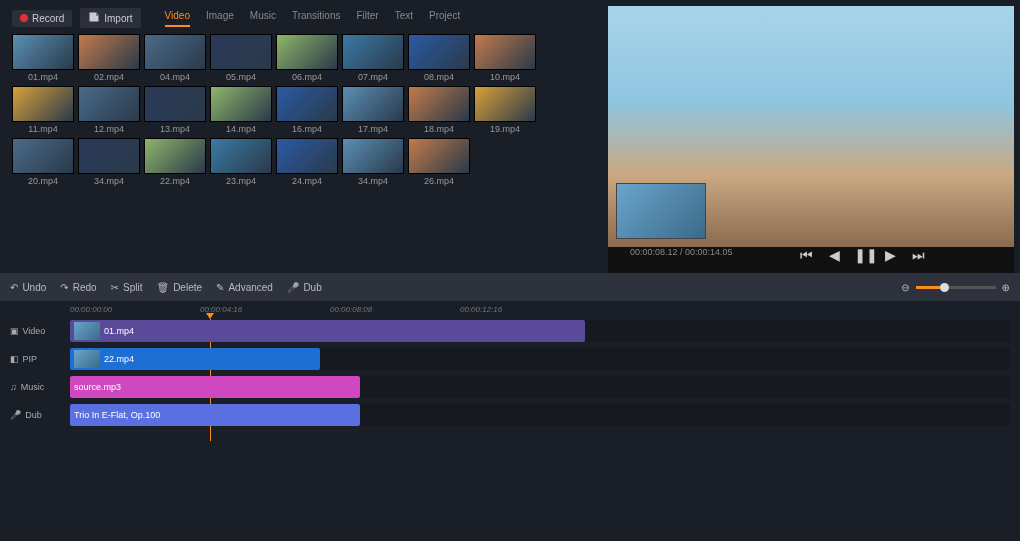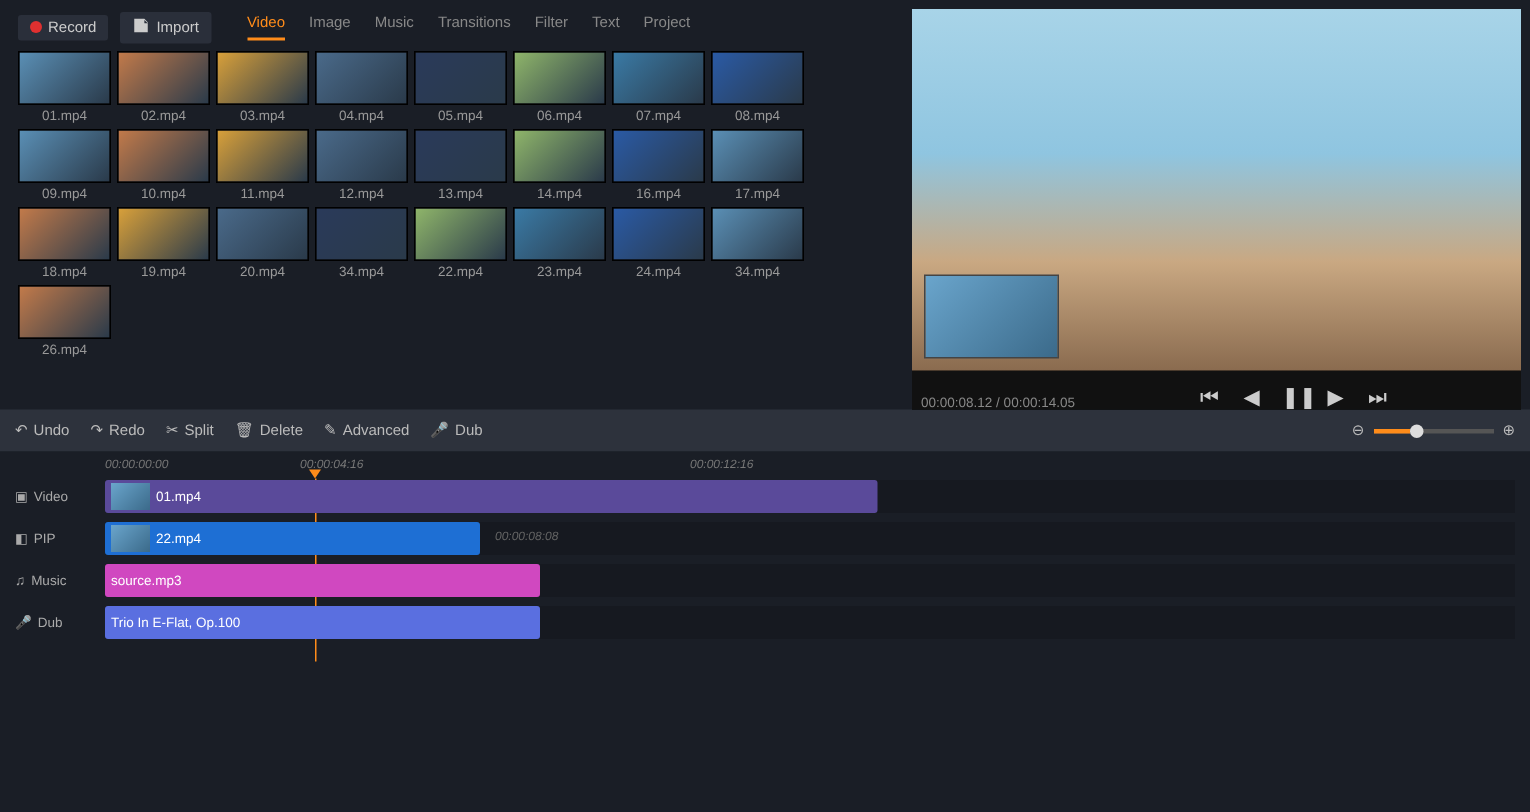--- a/index.html
+++ b/index.html
@@ -14,21 +14,21 @@
   .tab { color: #888; cursor: pointer; padding-bottom: 4px; }
   .tab.active { color: #ff8c1a; border-bottom: 2px solid #ff8c1a; }
   .media-grid { display: grid; grid-template-columns: repeat(8, 62px); gap: 4px 4px; overflow: hidden; }
   .thumb-item { width: 62px; display: flex; flex-direction: column; align-items: center; cursor: pointer; }
   .thumb { width: 62px; height: 36px; background: linear-gradient(135deg,#5a8fb5,#3a5f7a); border: 1px solid #000; }
   .thumb-label { font-size: 9px; color: #999; margin-top: 2px; }
 
   .preview-panel { flex: 1; background: #000; display: flex; flex-direction: column; margin: 6px 6px 0 0; }
   .preview-video { flex: 1; background: linear-gradient(180deg,#a8d4e8 0%,#8fc5e0 40%,#c9a882 70%,#8a6b4f 100%); position: relative; }
   .pip-thumb { position: absolute; left: 8px; bottom: 8px; width: 90px; height: 56px; background: linear-gradient(135deg,#6aa5cc,#3b6a8a); border: 1px solid #444; }
-  .preview-controls { height: 26px; background: #111; display: flex; align-items: flex-end; padding: 0 6px; color: #888; }
+  .preview-controls { height: 26px; background: #111; display: flex; align-items: flex-start; padding: 0 22px; color: #888; }
   .timecode { font-size: 9px; flex: 0 0 auto; }
   .playback { flex: 1; display: flex; justify-content: center; gap: 12px; font-size: 14px; color: #ccc; }
   .pb-btn { cursor: pointer; width: 16px; text-align: center; }
 
   .toolbar { height: 28px; background: #2d323c; display: flex; align-items: center; padding: 0 10px; gap: 14px; font-size: 10px; color: #bbb; }
   .tool-item { display: inline-flex; align-items: center; gap: 4px; cursor: pointer; }
   .zoom { margin-left: auto; display: flex; align-items: center; gap: 6px; }
   .zoom-track { width: 80px; height: 3px; background: #555; position: relative; }
   .zoom-fill { position: absolute; left: 0; top: 0; height: 3px; background: #ff8c1a; width: 30%; }
   .zoom-handle { position: absolute; top: -3px; left: 30%; width: 9px; height: 9px; border-radius: 50%; background: #ddd; }
@@ -81,46 +81,38 @@
     <div class="media-grid" id="media-grid">
         <div class="thumb-item">
           <div class="thumb" style="background: linear-gradient(135deg, rgb(90, 143, 181), rgb(42, 58, 74));"></div>
           <div class="thumb-label">01.mp4</div>
         </div>
         <div class="thumb-item">
           <div class="thumb" style="background: linear-gradient(135deg, rgb(194, 122, 74), rgb(42, 58, 74));"></div>
           <div class="thumb-label">02.mp4</div>
         </div>
         <div class="thumb-item">
-          <div class="thumb" style="background: linear-gradient(135deg, rgb(216, 160, 58), rgb(42, 58, 74));"></div>
-          <div class="thumb-label">03.mp4</div>
-        </div>
-        <div class="thumb-item">
           <div class="thumb" style="background: linear-gradient(135deg, rgb(74, 106, 138), rgb(42, 58, 74));"></div>
           <div class="thumb-label">04.mp4</div>
         </div>
         <div class="thumb-item">
           <div class="thumb" style="background: linear-gradient(135deg, rgb(42, 58, 90), rgb(42, 58, 74));"></div>
           <div class="thumb-label">05.mp4</div>
         </div>
         <div class="thumb-item">
           <div class="thumb" style="background: linear-gradient(135deg, rgb(143, 181, 106), rgb(42, 58, 74));"></div>
           <div class="thumb-label">06.mp4</div>
         </div>
         <div class="thumb-item">
           <div class="thumb" style="background: linear-gradient(135deg, rgb(58, 122, 165), rgb(42, 58, 74));"></div>
           <div class="thumb-label">07.mp4</div>
         </div>
         <div class="thumb-item">
           <div class="thumb" style="background: linear-gradient(135deg, rgb(42, 90, 165), rgb(42, 58, 74));"></div>
           <div class="thumb-label">08.mp4</div>
-        </div>
-        <div class="thumb-item">
-          <div class="thumb" style="background: linear-gradient(135deg, rgb(90, 143, 181), rgb(42, 58, 74));"></div>
-          <div class="thumb-label">09.mp4</div>
         </div>
         <div class="thumb-item">
           <div class="thumb" style="background: linear-gradient(135deg, rgb(194, 122, 74), rgb(42, 58, 74));"></div>
           <div class="thumb-label">10.mp4</div>
         </div>
         <div class="thumb-item">
           <div class="thumb" style="background: linear-gradient(135deg, rgb(216, 160, 58), rgb(42, 58, 74));"></div>
           <div class="thumb-label">11.mp4</div>
         </div>
         <div class="thumb-item">
@@ -235,21 +227,21 @@
       <div class="zoom-handle"></div>
     </div>
     <span>⊕</span>
   </div>
 </div>
 
 <div class="timeline">
   <div class="ruler" id="ruler">
       <span class="ruler-tick" style="left: 0px;">00:00:00:00</span>
       <span class="ruler-tick" style="left: 130px;">00:00:04:16</span>
-      <span class="ruler-tick" style="left: 260px; margin-top: 48px;">00:00:08:08</span>
+      <span class="ruler-tick" style="left: 260px;">00:00:08:08</span>
       <span class="ruler-tick" style="left: 390px;">00:00:12:16</span>
     </div>
   <div class="playhead"></div>
 
   <div class="track-row">
     <div class="track-head">
       <span>▣</span>
       <span>Video</span>
     </div>
     <div class="track-body">

